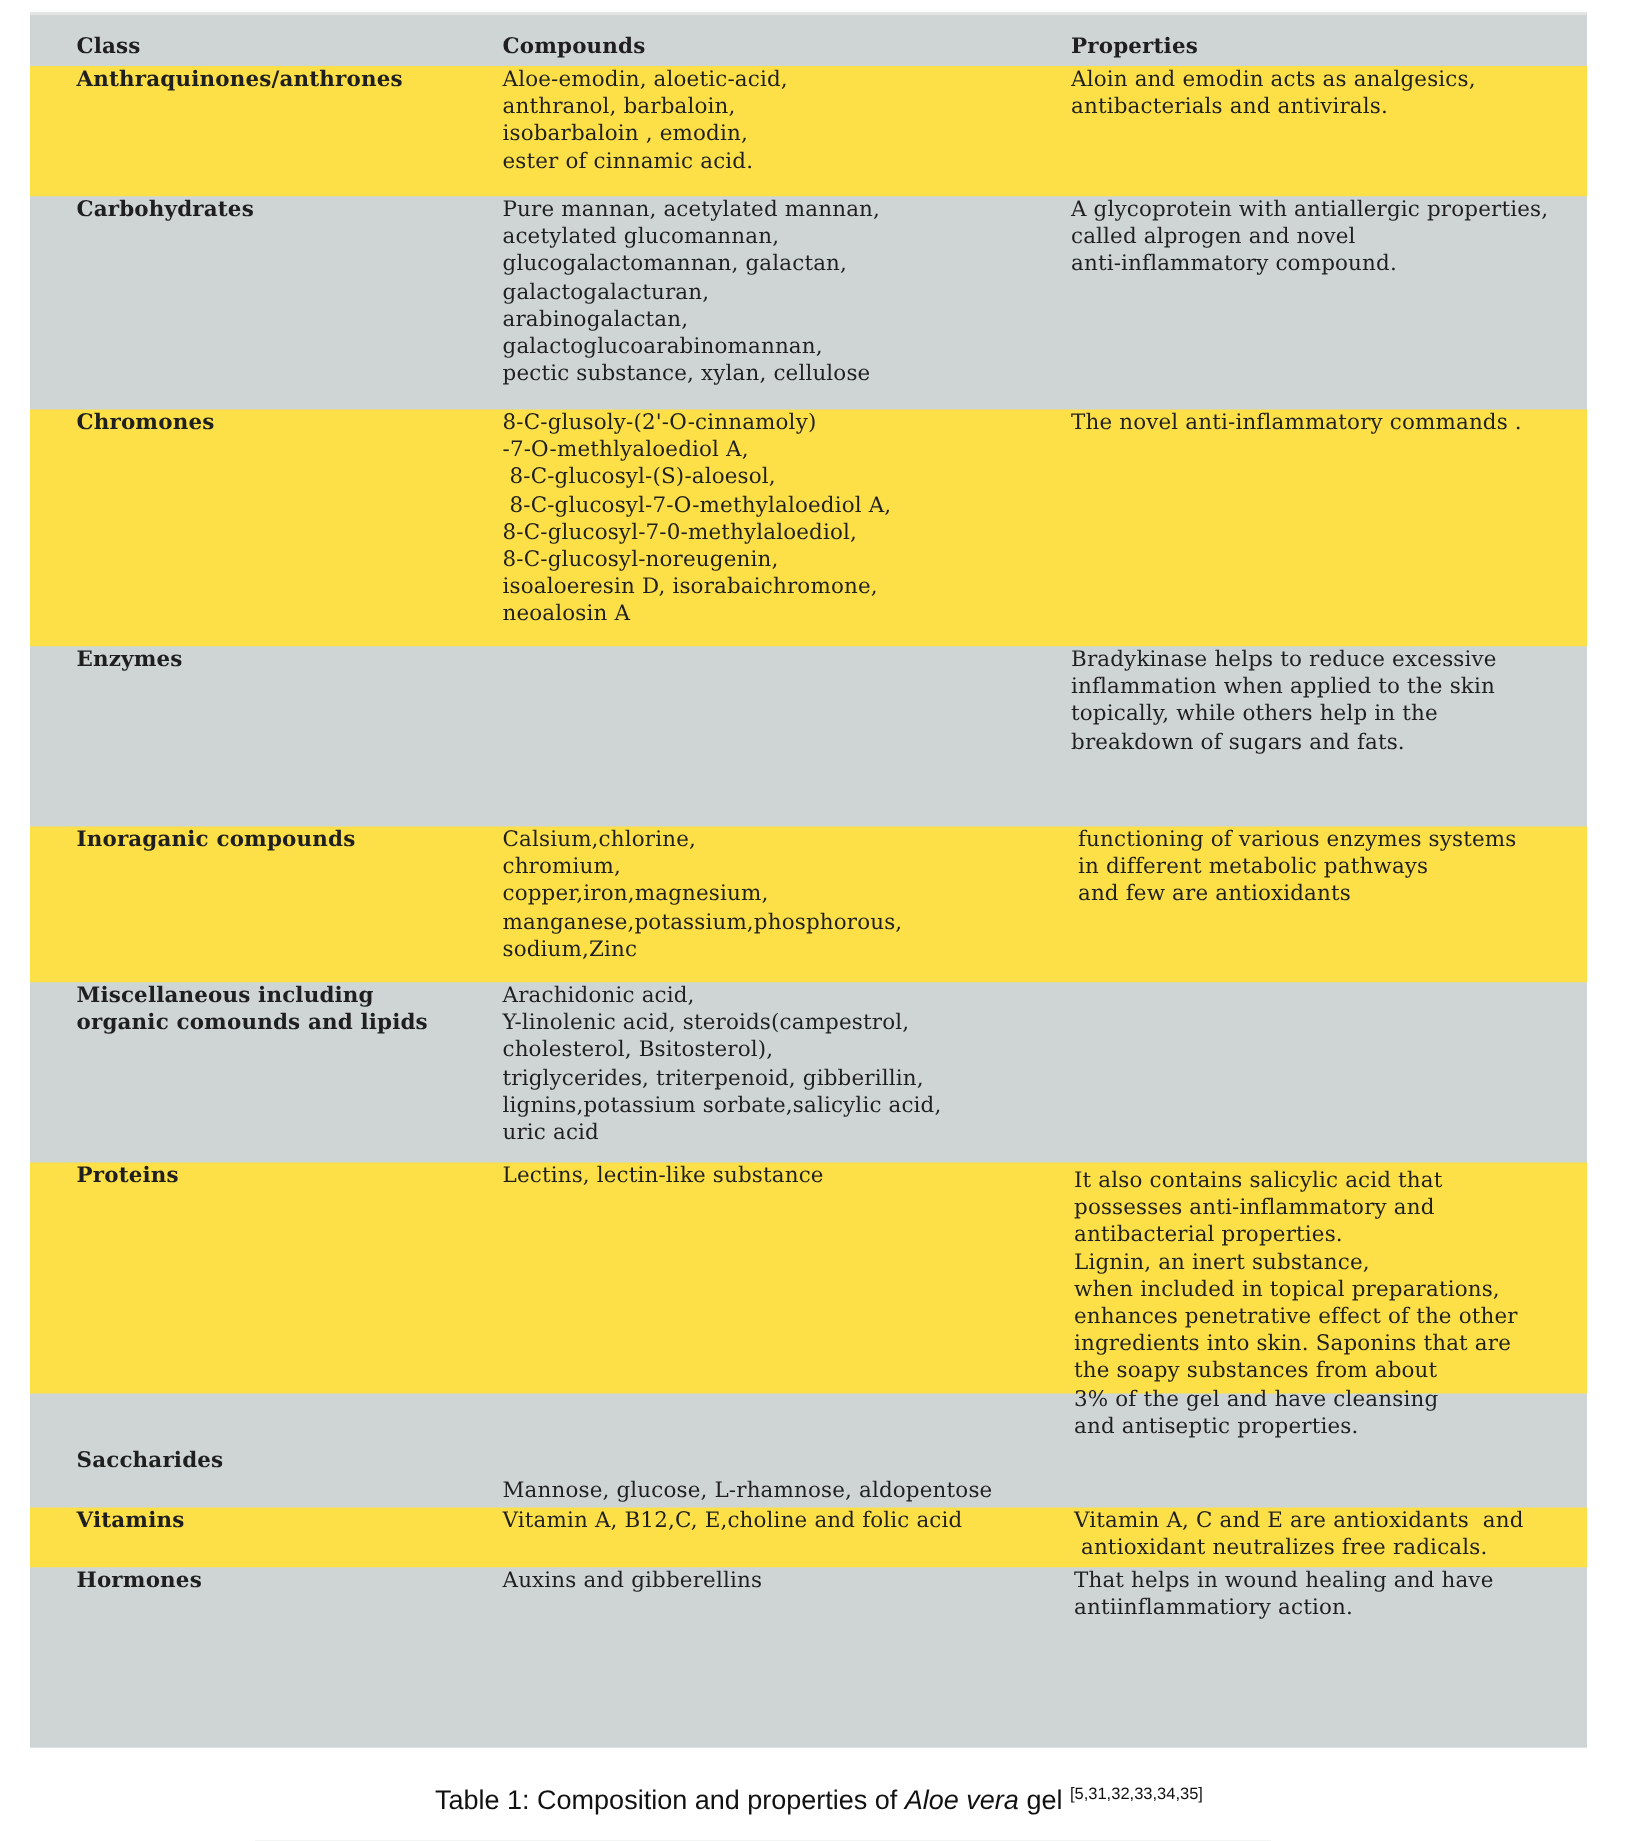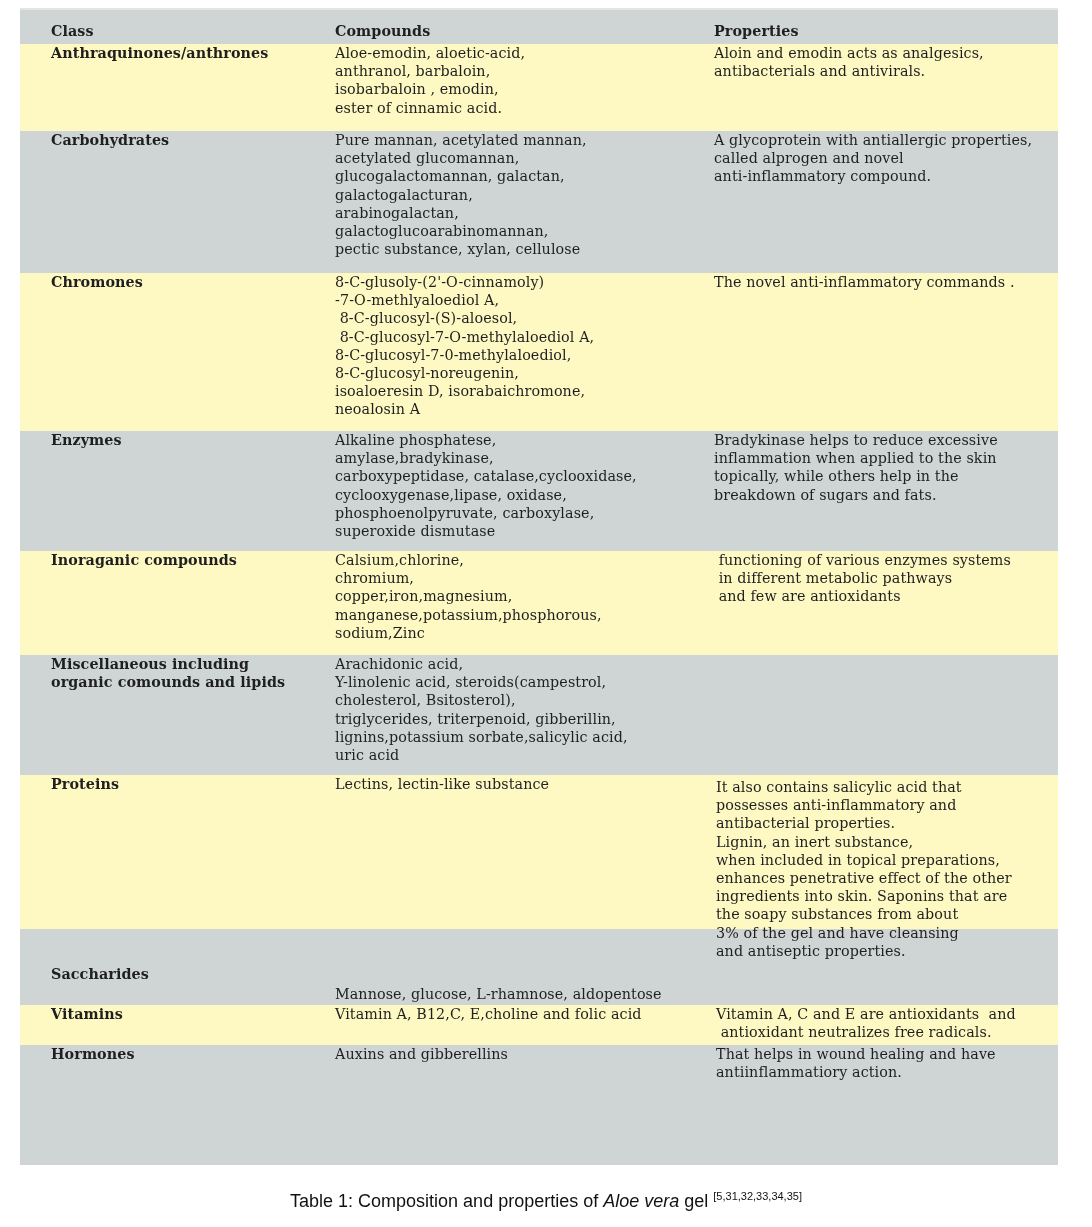--- a/index.html
+++ b/index.html
@@ -1,21 +1,21 @@
 <!DOCTYPE html>
 <html><head>
 <meta charset="utf-8">
 <style>
   html, body { margin: 0; padding: 0; background: #ffffff; }
   body { width: 1092px; height: 1227px; position: relative; overflow: hidden;
          font-family: "DejaVu Serif", "Liberation Serif", serif; color: #1f1f1f; }
   .table-wrap { position: absolute; left: 20px; top: 10px; width: 1038px; height: 1155px; background: #cfd5d5; }
   .top-line { position: absolute; left: 20px; top: 8px; width: 1038px; height: 2px; background: #e4e4e4; }
   .row { position: absolute; left: 0; width: 1038px; }
-  .row.light { background: #fef9c3; }
+  .row.light { background: #fde047; }
   .row.dark { background: #cfd5d5; }
   .cell { position: absolute; top: 0; font-size: 14.3px; line-height: 18.2px; white-space: pre; letter-spacing: 0.1px; }
   .c1 { left: 31px; font-weight: bold; }
   .c2 { left: 315px; }
   .c3 { left: 694px; }
   .line { display: block; }
   .caption { position: absolute; left: 0; width: 1092px; top: 1190px; text-align: center;
              font-family: "Liberation Sans", "DejaVu Sans", sans-serif; font-size: 18px; color: #111; }
   .caption .species { font-style: italic; }
   .caption sup { font-size: 11px; vertical-align: 7px; }
@@ -40,21 +40,20 @@
       <div class="cell c2" style="top: 0px;"><span class="line">Pure mannan, acetylated mannan,</span><span class="line">acetylated glucomannan,</span><span class="line">glucogalactomannan, galactan,</span><span class="line">galactogalacturan,</span><span class="line">arabinogalactan,</span><span class="line">galactoglucoarabinomannan,</span><span class="line">pectic substance, xylan, cellulose</span></div>
       <div class="cell c3" style="top: 0px; left: 694px;"><span class="line">A glycoprotein with antiallergic properties,</span><span class="line">called alprogen and novel</span><span class="line">anti-inflammatory compound.</span></div>
     </div>
     <div class="row light" style="top: 263px; height: 158px;">
       <div class="cell c1" style="top: 0px;"><span class="line">Chromones</span></div>
       <div class="cell c2" style="top: 0px;"><span class="line">8-C-glusoly-(2'-O-cinnamoly)</span><span class="line">-7-O-methlyaloediol A,</span><span class="line"> 8-C-glucosyl-(S)-aloesol,</span><span class="line"> 8-C-glucosyl-7-O-methylaloediol A,</span><span class="line">8-C-glucosyl-7-0-methylaloediol,</span><span class="line">8-C-glucosyl-noreugenin,</span><span class="line">isoaloeresin D, isorabaichromone,</span><span class="line">neoalosin A</span></div>
       <div class="cell c3" style="top: 0px; left: 694px;"><span class="line">The novel anti-inflammatory commands .</span></div>
     </div>
     <div class="row dark" style="top: 421px; height: 132px;">
       <div class="cell c1" style="top: 0px;"><span class="line">Enzymes</span></div>
-      <div class="cell c2" style="top: 0px;"><span class="line">Alkaline phosphatese,</span><span class="line">amylase,bradykinase,</span><span class="line">carboxypeptidase, catalase,cyclooxidase,</span><span class="line">cyclooxygenase,lipase, oxidase,</span><span class="line">phosphoenolpyruvate, carboxylase,</span><span class="line">superoxide dismutase</span></div>
       <div class="cell c3" style="top: 0px; left: 694px;"><span class="line">Bradykinase helps to reduce excessive</span><span class="line">inflammation when applied to the skin</span><span class="line">topically, while others help in the</span><span class="line">breakdown of sugars and fats.</span></div>
     </div>
     <div class="row light" style="top: 541px; height: 104px;">
       <div class="cell c1" style="top: 0px;"><span class="line">Inoraganic compounds</span></div>
       <div class="cell c2" style="top: 0px;"><span class="line">Calsium,chlorine,</span><span class="line">chromium,</span><span class="line">copper,iron,magnesium,</span><span class="line">manganese,potassium,phosphorous,</span><span class="line">sodium,Zinc</span></div>
       <div class="cell c3" style="top: 0px; left: 694px;"><span class="line"> functioning of various enzymes systems</span><span class="line"> in different metabolic pathways</span><span class="line"> and few are antioxidants</span></div>
     </div>
     <div class="row dark" style="top: 645px; height: 120px;">
       <div class="cell c1" style="top: 0px;"><span class="line">Miscellaneous including</span><span class="line">organic comounds and lipids</span></div>
       <div class="cell c2" style="top: 0px;"><span class="line">Arachidonic acid,</span><span class="line">Y-linolenic acid, steroids(campestrol,</span><span class="line">cholesterol, Bsitosterol),</span><span class="line">triglycerides, triterpenoid, gibberillin,</span><span class="line">lignins,potassium sorbate,salicylic acid,</span><span class="line">uric acid</span></div>

